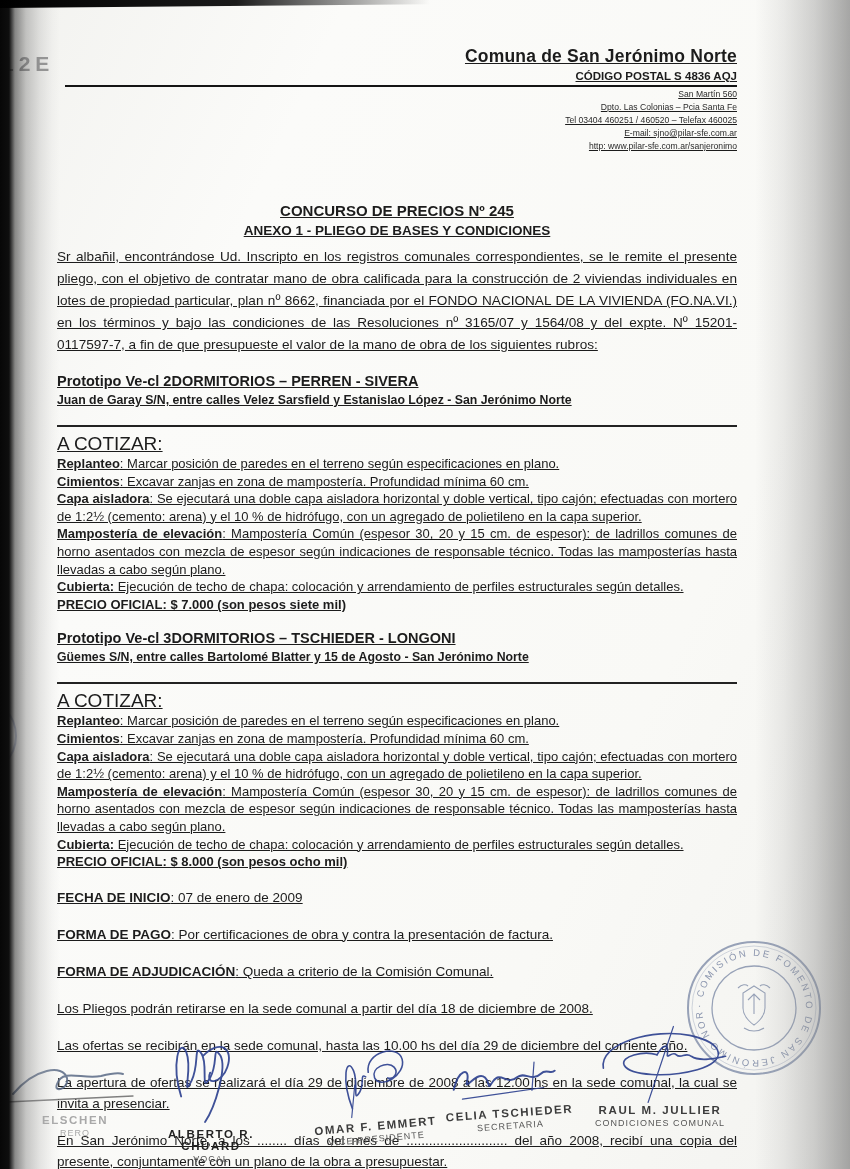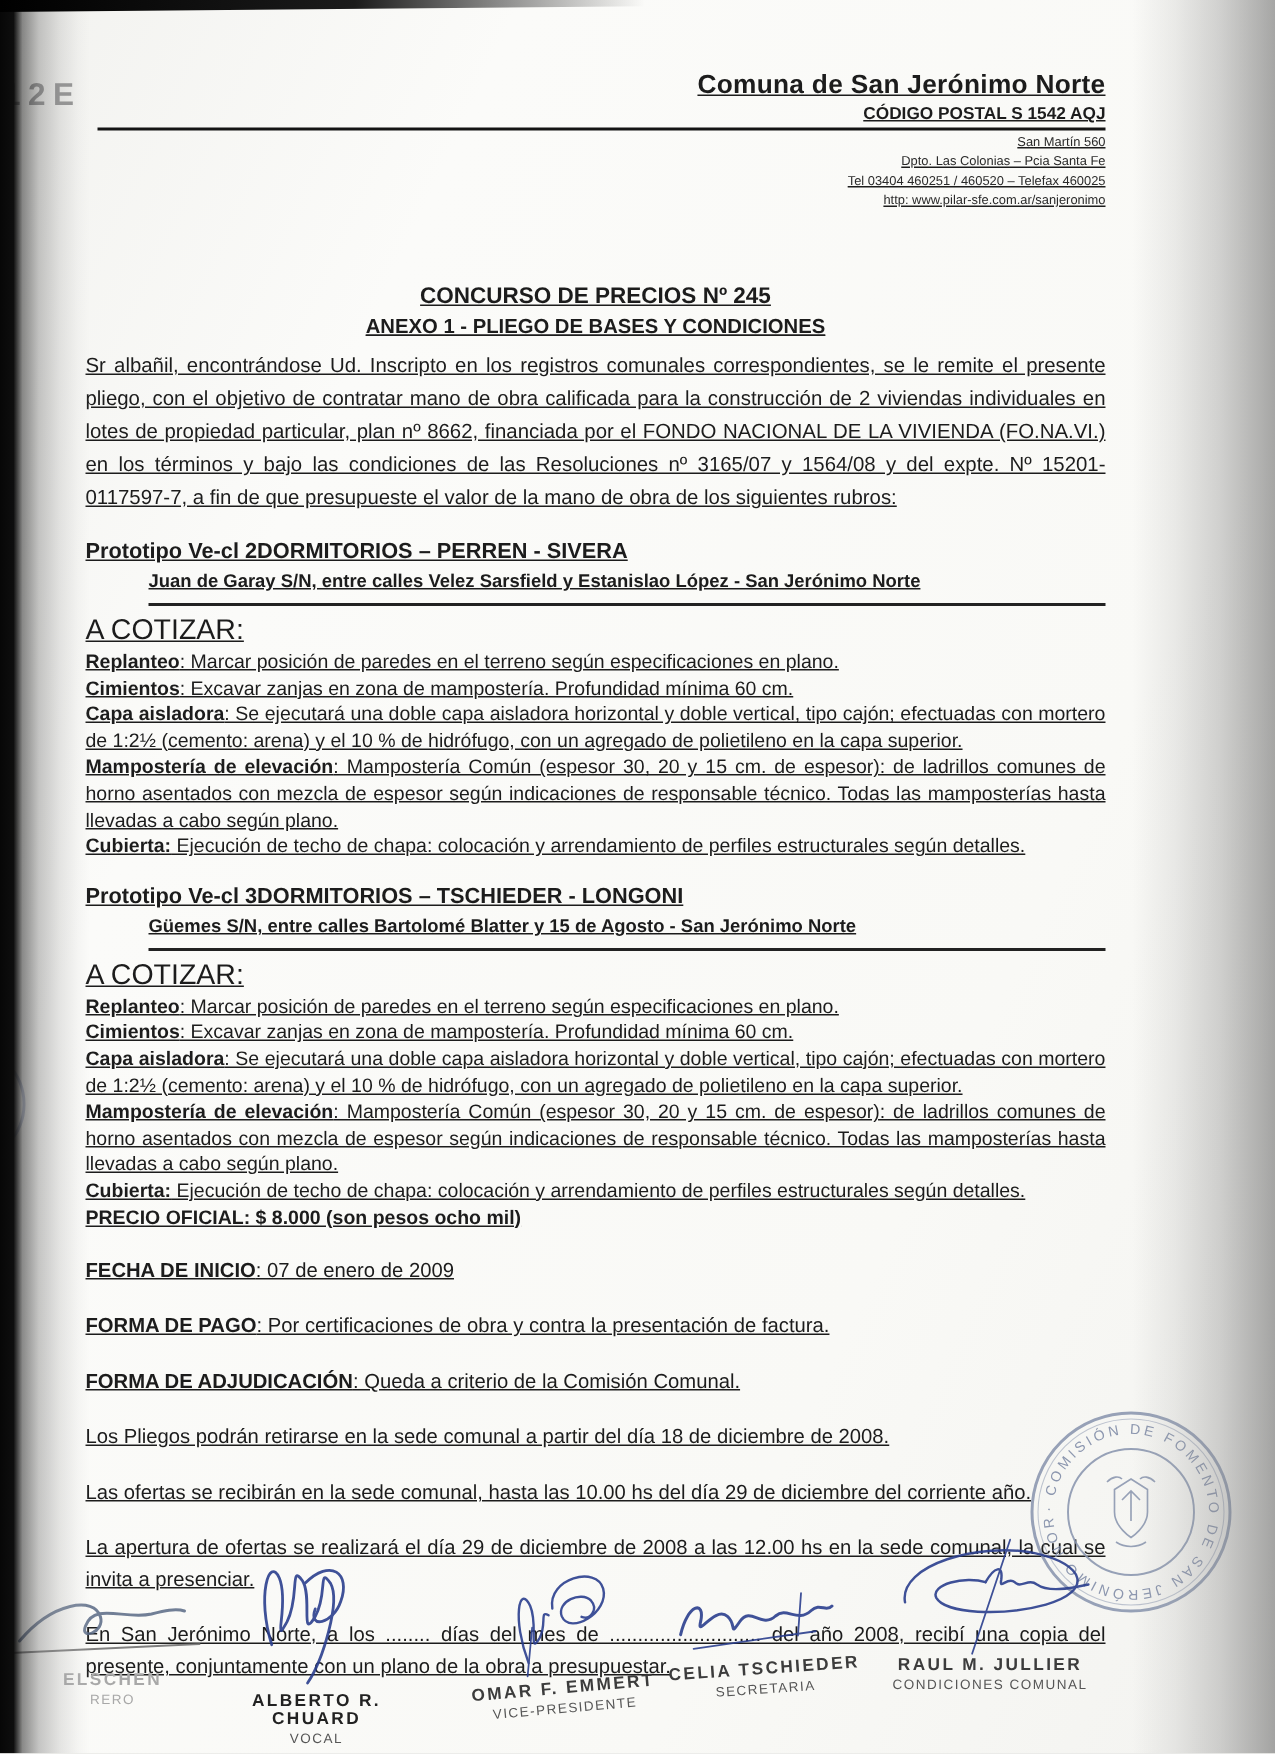--- a/index.html
+++ b/index.html
@@ -29,21 +29,21 @@
   .contact .email{text-decoration:underline;}
   
   .doc-title{margin:50px 113px 0 57px;text-align:center;z-index:2;position:relative;}
   .doc-title .t1{font-size:15px;font-weight:bold;}
   .doc-title .t2{font-size:13.5px;font-weight:bold;text-decoration:underline;margin-top:4px;text-align:center;}
   
   .content{position:relative;margin:0 113px 0 57px;z-index:2;}
   .intro{font-size:13.6px;line-height:22px;text-align:justify;margin:8px 0 0 0;}
   .proto{margin-top:17px;}
   .proto-heading{font-size:14.5px;font-weight:bold;margin:0;}
-  .proto-location{font-size:12.3px;font-weight:bold;margin-top:4px;padding-bottom:8px;border-bottom:2px solid #222;margin-left:42px;}
+  .proto-location{font-size:12.3px;font-weight:bold;margin-top:4px;padding-bottom:18px;border-bottom:2px solid #222;}
   .cotizar{font-size:19px;margin:6px 0 0 0;}
   .rubro{font-size:13px;line-height:17.6px;text-align:justify;margin:0;}
   .rubro .lbl{font-weight:bold;}
   .price{font-size:13px;line-height:17.6px;font-weight:bold;margin:0;}
   .terms{margin-top:14px;}
   .term{font-size:13.5px;line-height:21px;margin:16px 0 0 0;text-align:justify;}
   .term .term-label{font-weight:bold;}
   
   .signatures{position:absolute;left:0;top:1030px;width:850px;height:139px;z-index:10;}
   .sig-block{position:absolute;text-align:center;}
@@ -63,45 +63,47 @@
 </style>
 </head>
 <body>
 
 <div class="page">
 
   <div class="corner-mark">12E</div>
 
   <div class="header">
     <div class="org-name">Comuna de San Jerónimo Norte</div>
-    <div class="postal">CÓDIGO POSTAL S 1542 AQJ</div>
+    <div class="postal">CÓDIGO POSTAL S 4836 AQJ</div>
     <div class="header-rule"></div>
     <div class="contact">San Martín 560</div>
     <div class="contact">Dpto. Las Colonias – Pcia Santa Fe</div>
     <div class="contact">Tel 03404 460251 / 460520 – Telefax 460025</div>
+    <div class="contact"><span>E-mail: </span><span class="email">sjno@pilar-sfe.com.ar</span></div>
     <div class="contact">http: www.pilar-sfe.com.ar/sanjeronimo</div>
   </div>
 
   <div class="doc-title">
     <div class="t1">CONCURSO DE PRECIOS Nº 245</div>
     <div class="t2">ANEXO 1 - PLIEGO DE BASES Y CONDICIONES</div>
   </div>
 
   <div class="content">
     <p class="intro">Sr albañil, encontrándose Ud. Inscripto en los registros comunales correspondientes, se le remite el presente pliego, con el objetivo de contratar mano de obra calificada para la construcción de 2 viviendas individuales en lotes de propiedad particular, plan nº 8662, financiada por el FONDO NACIONAL DE LA VIVIENDA (FO.NA.VI.) en los términos y bajo las condiciones de las Resoluciones nº 3165/07 y 1564/08 y del expte. Nº 15201-0117597-7, a fin de que presupueste el valor de la mano de obra de los siguientes rubros:</p>
 
     <div class="proto">
       <div class="proto-heading">Prototipo Ve-cl 2DORMITORIOS – PERREN - SIVERA</div>
       <div class="proto-location">Juan de Garay S/N, entre calles Velez Sarsfield y Estanislao López  - San Jerónimo Norte</div>
       <p class="cotizar">A COTIZAR:</p>
       <p class="rubro"><span class="lbl">Replanteo</span><span>: Marcar posición de paredes  en el terreno según especificaciones en plano.</span></p>
       <p class="rubro"><span class="lbl">Cimientos</span><span>: Excavar zanjas en zona de mampostería. Profundidad mínima 60 cm.</span></p>
       <p class="rubro"><span class="lbl">Capa aisladora</span><span>: Se ejecutará una doble capa aisladora horizontal y doble vertical, tipo cajón; efectuadas con mortero de 1:2½ (cemento: arena) y el 10 % de hidrófugo, con un agregado de polietileno en la capa superior.</span></p>
       <p class="rubro"><span class="lbl">Mampostería de elevación</span><span>: Mampostería Común (espesor 30, 20 y 15 cm. de espesor): de ladrillos comunes de horno asentados con mezcla de espesor según indicaciones de responsable técnico. Todas las mamposterías hasta llevadas a cabo según plano.</span></p>
       <p class="rubro"><span class="lbl">Cubierta:</span><span> Ejecución de techo de chapa: colocación y arrendamiento de perfiles estructurales según detalles.</span></p>
+      <p class="price">PRECIO OFICIAL: $ 7.000 (son pesos siete mil)</p>
     </div>
 
     <div class="proto">
       <div class="proto-heading">Prototipo Ve-cl 3DORMITORIOS – TSCHIEDER - LONGONI</div>
       <div class="proto-location">Güemes S/N, entre calles Bartolomé Blatter y 15 de Agosto  - San Jerónimo Norte</div>
       <p class="cotizar">A COTIZAR:</p>
       <p class="rubro"><span class="lbl">Replanteo</span><span>: Marcar posición de paredes  en el terreno según especificaciones en plano.</span></p>
       <p class="rubro"><span class="lbl">Cimientos</span><span>: Excavar zanjas en zona de mampostería. Profundidad mínima 60 cm.</span></p>
       <p class="rubro"><span class="lbl">Capa aisladora</span><span>: Se ejecutará una doble capa aisladora horizontal y doble vertical, tipo cajón; efectuadas con mortero de 1:2½ (cemento: arena) y el 10 % de hidrófugo, con un agregado de polietileno en la capa superior.</span></p>
       <p class="rubro"><span class="lbl">Mampostería de elevación</span><span>: Mampostería Común (espesor 30, 20 y 15 cm. de espesor): de ladrillos comunes de horno asentados con mezcla de espesor según indicaciones de responsable técnico. Todas las mamposterías hasta llevadas a cabo según plano.</span></p>

